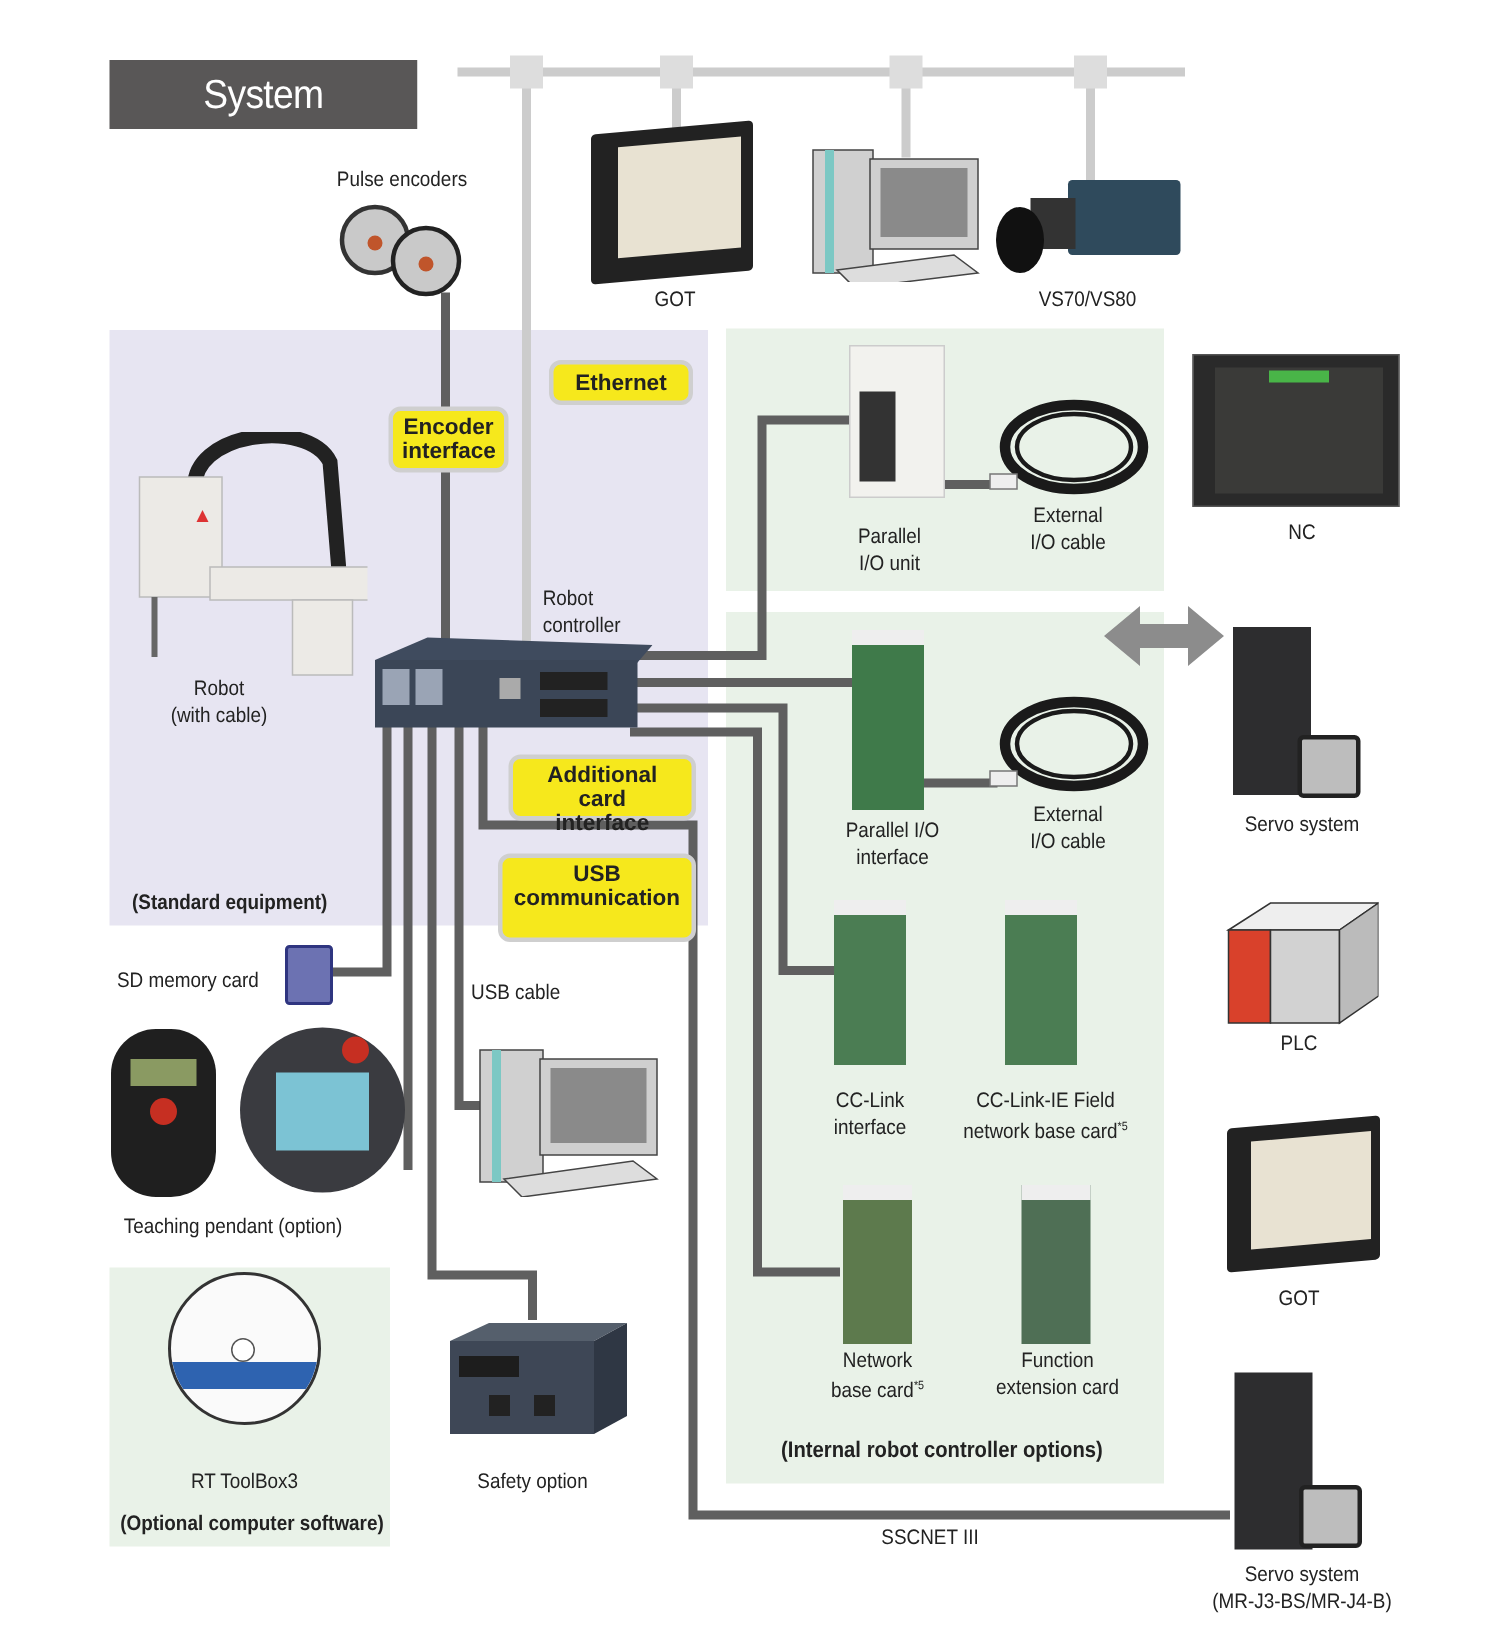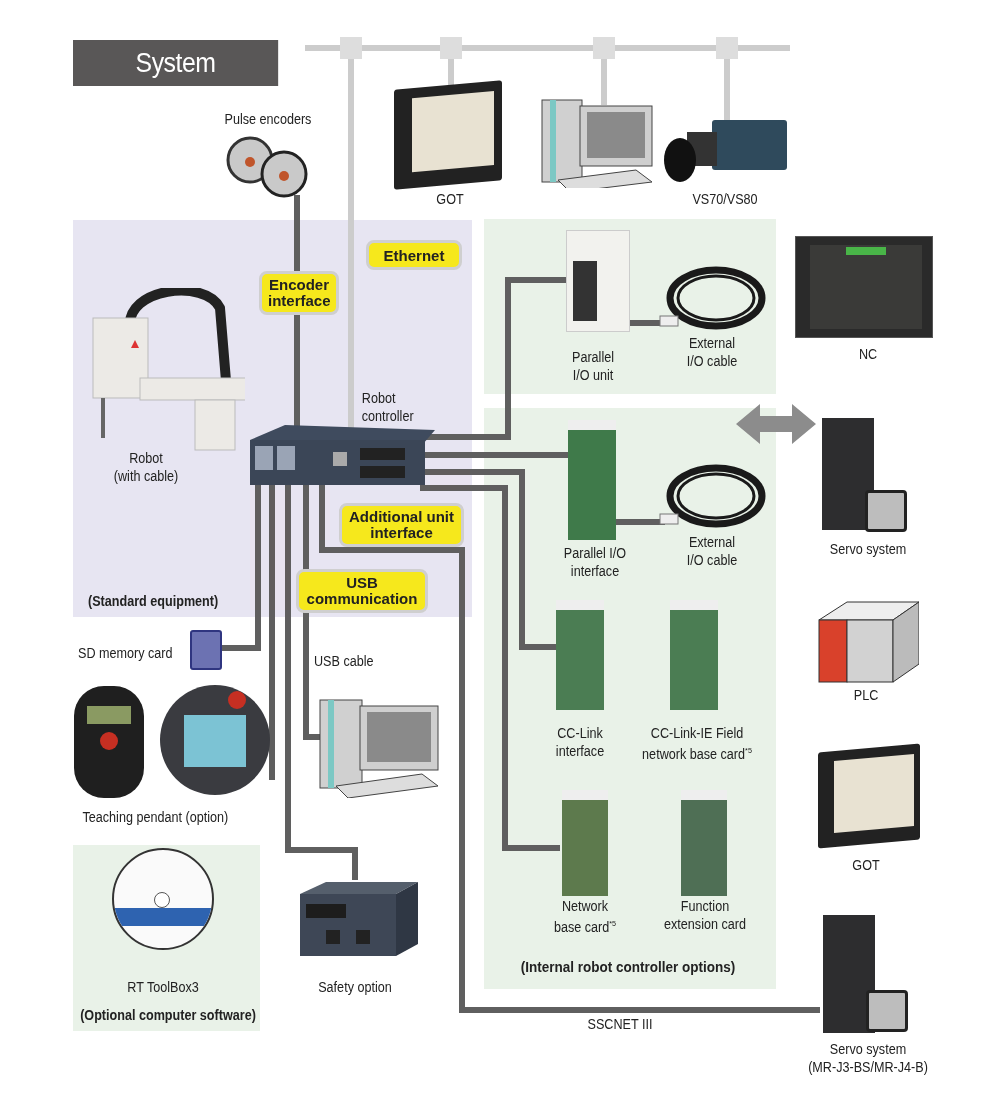--- a/index.html
+++ b/index.html
@@ -63,24 +63,24 @@
 </svg>
 
 <div class="abs title-box">System architecture</div>
 
 <div class="abs tag" style="left:366px;top:240px;width:96px;height:30px;line-height:19px;">Ethernet</div>
 <div class="abs tag" style="left:259px;top:271px;width:80px;height:44px;">
   <div>Encoder</div>
   <div>interface</div>
 </div>
 <div class="abs tag" style="left:339px;top:503px;width:125px;height:44px;">
-  <div>Additional unit</div>
-  <div>interface</div>
-</div>
-<div class="abs tag" style="left:296px;top:569px;width:132px;height:44px;">
+  <div>Additional card</div>
+  <div>interface</div>
+</div>
+<div class="abs tag" style="left:332px;top:569px;width:132px;height:59px;">
   <div>USB</div>
   <div>communication</div>
 </div>
 
 <div class="dev" style="left:222px;top:132px;">
   <svg width="90" height="70" style="position:relative">
     <circle cx="28" cy="28" r="22" fill="#c9c9c9" stroke="#333" stroke-width="3"></circle>
       <circle cx="28" cy="30" r="5" fill="#c0552b"></circle>
     <circle cx="62" cy="42" r="22" fill="#c9c9c9" stroke="#222" stroke-width="3"></circle>
       <circle cx="62" cy="44" r="5" fill="#c0552b"></circle>

